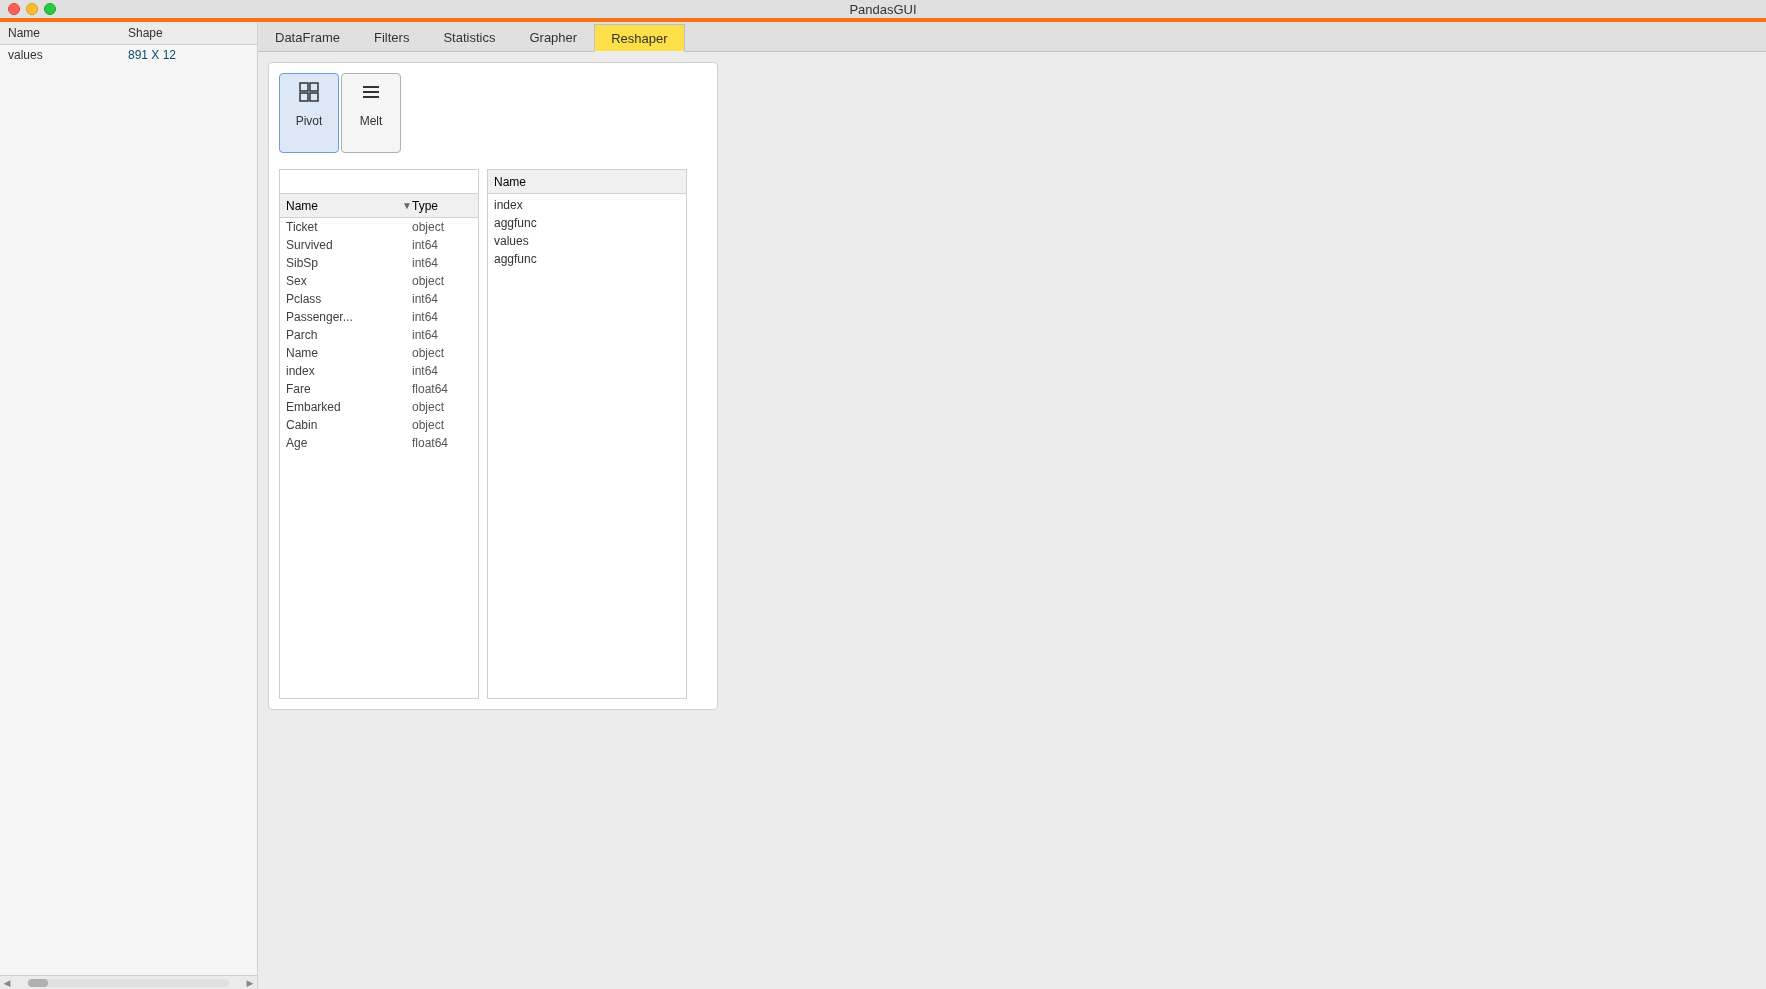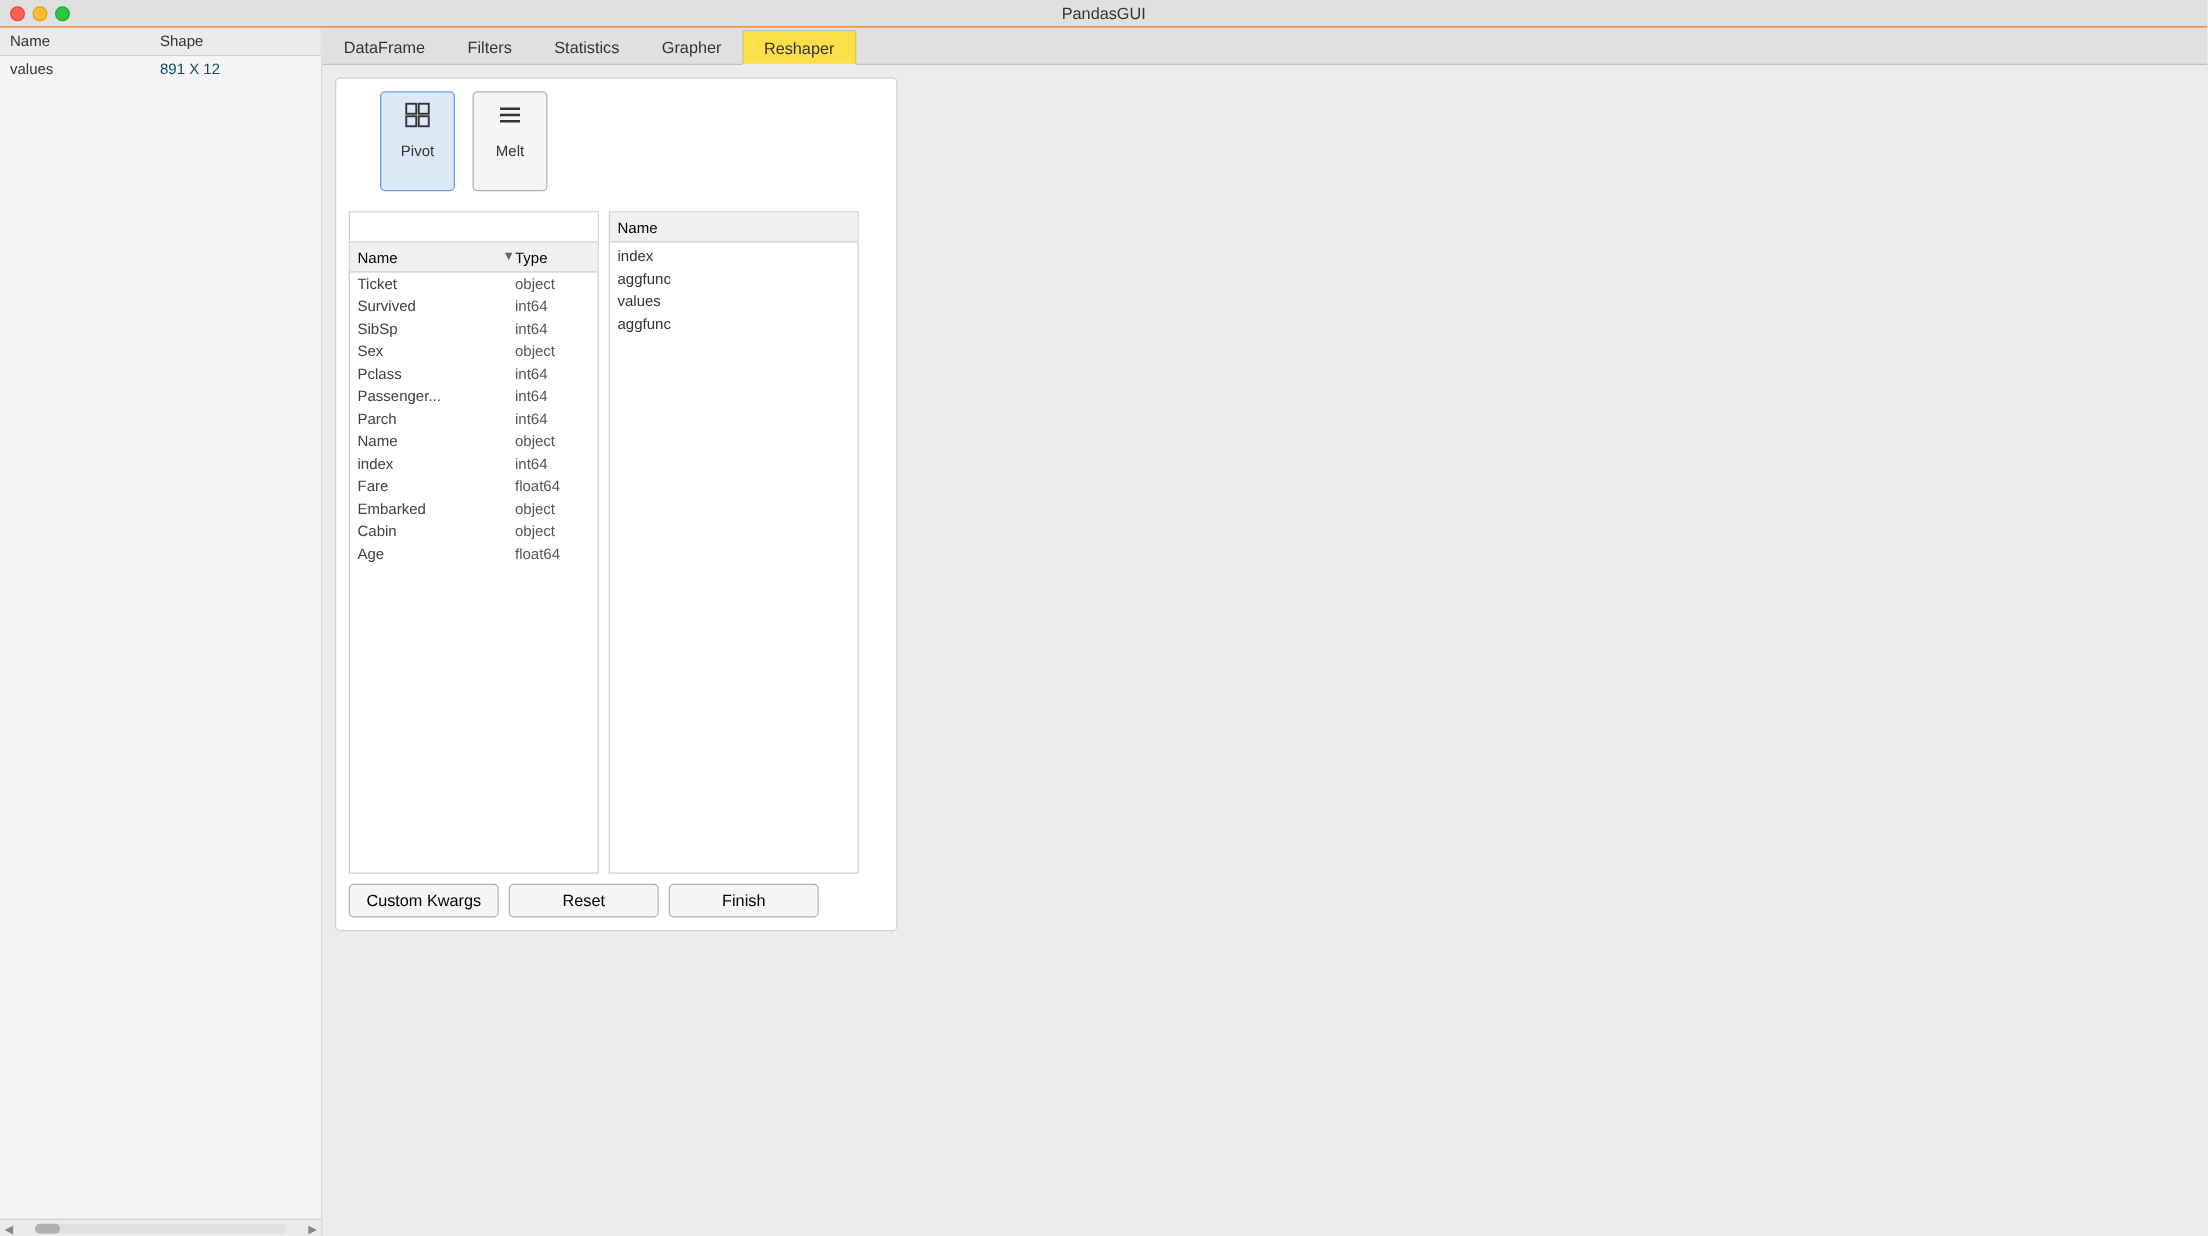--- a/index.html
+++ b/index.html
@@ -13,21 +13,21 @@
     }
 
     
     .titlebar {
       height: 22px;
       background: #e0e0e0;
       display: flex;
       align-items: center;
       justify-content: center;
       position: relative;
-      border-bottom: 1px solid #f97316;
+      border-bottom: 4px solid #f97316;
     }
     .titlebar-title {
       font-size: 13px;
       color: #333;
       font-weight: 500;
     }
     .traffic-lights {
       position: absolute;
       left: 8px;
       display: flex;
@@ -144,24 +144,23 @@
       background: white;
       border: 1px solid #d0d0d0;
       border-radius: 4px;
       padding: 10px;
       width: 450px;
     }
 
     
     .operation-buttons {
       display: flex;
-      gap: 14px;
+      gap: 2px;
       margin-bottom: 16px;
       min-height: 80px;
-      margin-left: 25px;
     }
     .op-btn {
       display: flex;
       flex-direction: column;
       align-items: center;
       cursor: pointer;
       padding: 6px 8px;
       border: 1px solid #b0b0b0;
       border-radius: 4px;
       background: #f5f5f5;
@@ -463,23 +462,18 @@
 
             <div class="name-row">index</div>
                 <div class="name-row">aggfunc</div>
                 <div class="name-row">values</div>
                 <div class="name-row">aggfunc</div>
               </div>
           </div>
 
         </div>
 
-        <div class="bottom-buttons">
-          <button class="btn">Custom Kwargs</button>
-          <button class="btn">Reset</button>
-          <button class="btn">Finish</button>
-        </div>
 
       </div>
     </div>
   </div>
 
 </div>
 
 </body></html>

